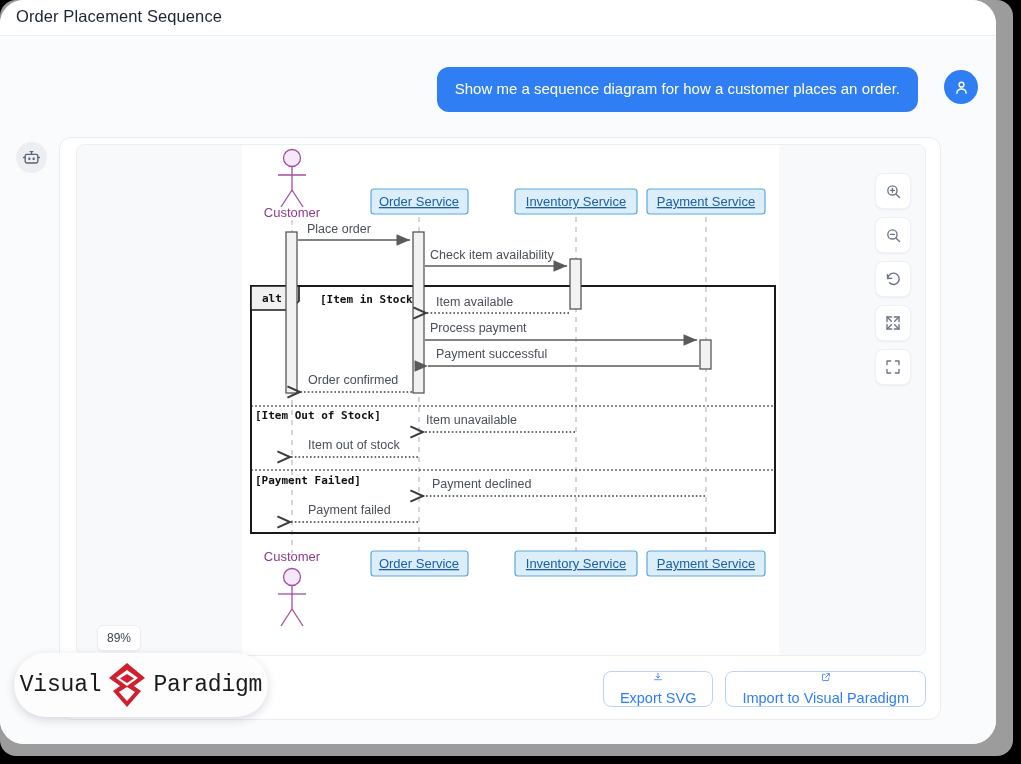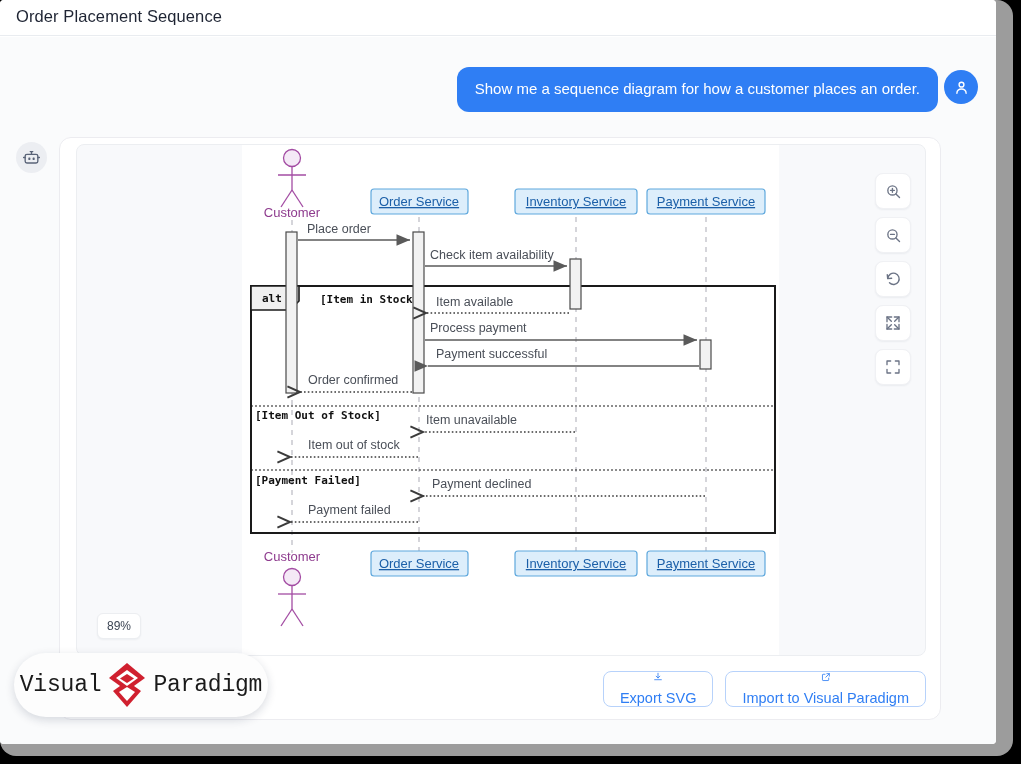--- a/index.html
+++ b/index.html
@@ -21,21 +21,21 @@
     width: 1013px; height: 756px;
     background: #9c9c9c;
     border-radius: 16px;
   }
   
   .window {
     position: absolute;
     left: 0; top: 0;
     width: 996px; height: 744px;
     background: #ffffff;
-    border-radius: 4px;
+    border-radius: 24px;
     overflow: hidden;
   }
   
   .header {
     position: absolute;
     left: 0; top: 0;
     width: 996px; height: 36px;
     background: #ffffff;
     border-bottom: 1px solid #e9ecf0;
     box-sizing: border-box;
@@ -54,21 +54,21 @@
     width: 996px; height: 707px;
     background: #fafbfc;
   }
   .user-row {
     position: absolute;
     left: 0; top: 30px;
     width: 978px;
     display: flex;
     justify-content: flex-end;
     align-items: flex-start;
-    gap: 6px;
+    gap: 26px;
   }
   .user-avatar {
     width: 34px; height: 34px;
     border-radius: 50%;
     background: #2f7ef4;
     display: flex; align-items: center; justify-content: center;
     flex: 0 0 auto;
     margin-top: 3px;
   }
   .user-bubble {
@@ -130,21 +130,21 @@
     border: 1px solid #f0f1f4;
     border-radius: 8px;
     display: flex; align-items: center; justify-content: center;
     box-shadow: 0 1px 2px rgba(20,30,60,.06);
     cursor: pointer;
   }
   .tool-btn svg { display: block; }
   
   .zoom-badge {
     position: absolute;
-    left: 20px; bottom: 16px;
+    left: 20px; bottom: 4px;
     background: #ffffff;
     border: 1px solid #eceef1;
     border-radius: 6px;
     font-size: 12px;
     color: #3c4554;
     padding: 5px 9px;
     box-shadow: 0 1px 2px rgba(20,30,60,.05);
   }
   
   .action-bar {

